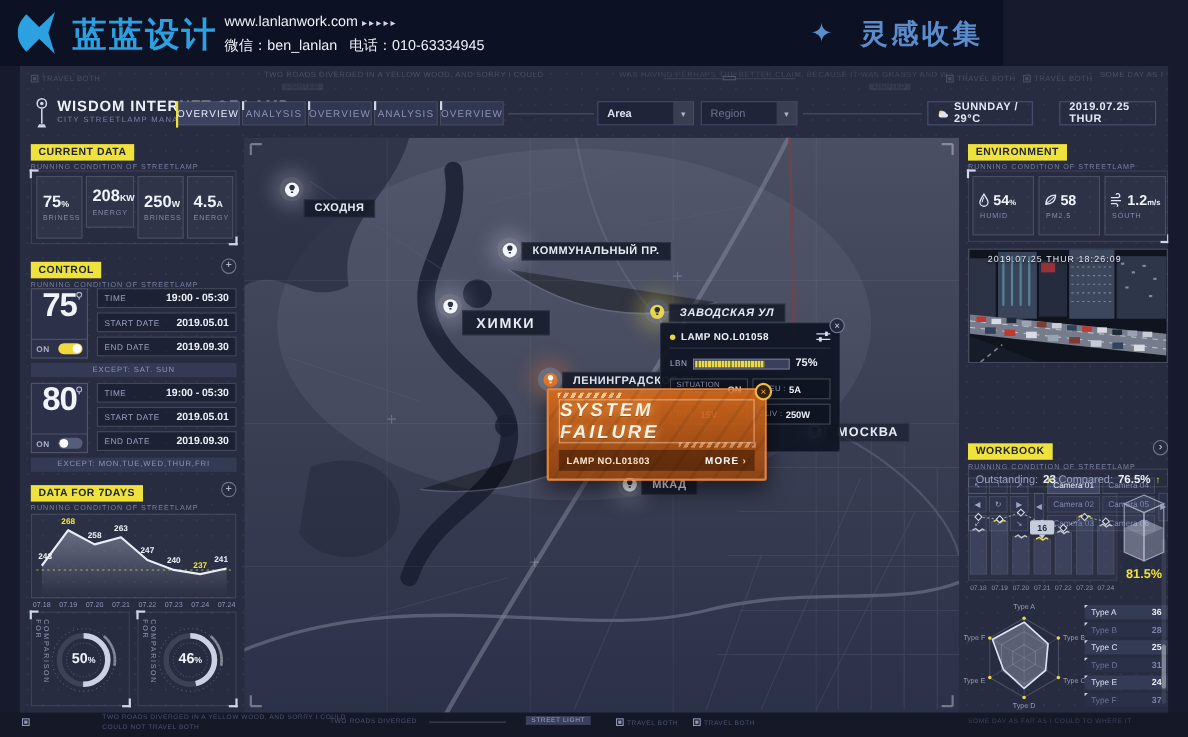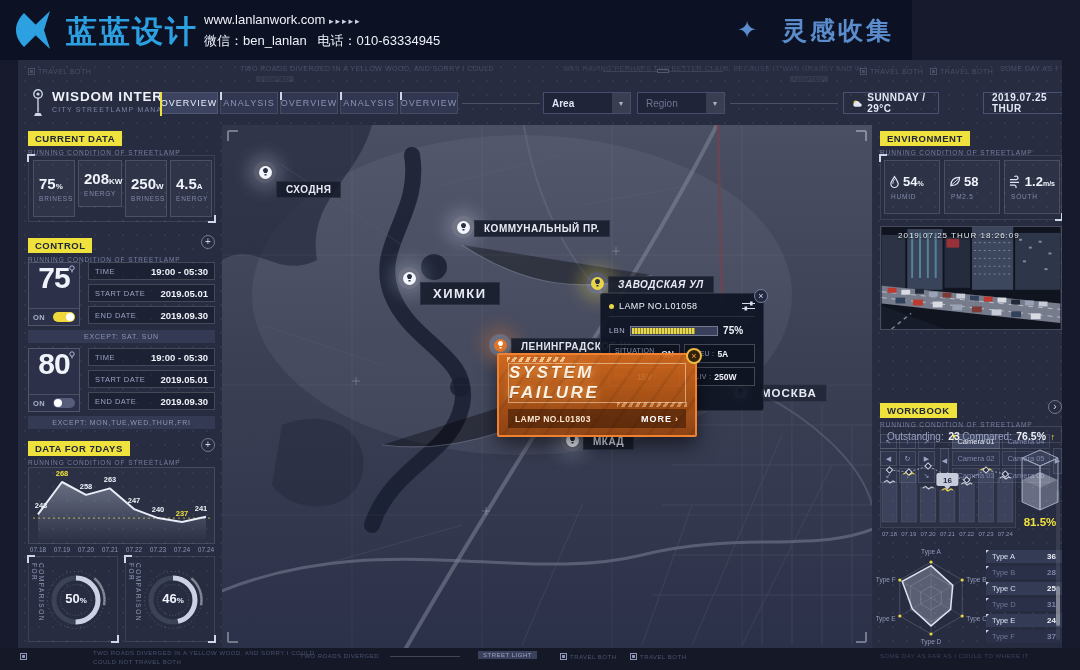--- a/index.html
+++ b/index.html
@@ -107,21 +107,21 @@
   .map-lab { position:absolute; background:rgba(22,27,42,.88); border:1px solid rgba(255,255,255,.08); color:#e7eaf4;
     font-weight:bold; font-size:10px; letter-spacing:.5px; padding:2px 9px; white-space:nowrap; cursor:pointer; }
   .map-lab.big { font-size:13px; letter-spacing:1.5px; padding:3px 12px; }
   .map-lab.mid { font-size:11.5px; letter-spacing:1px; }
 
   
   .lamp-pop { position:absolute; left:378px; top:168px; width:164px; height:118px; background:rgba(16,21,36,.94);
     border:1px solid rgba(255,255,255,.10); border-radius:3px; padding:7px 8px; }
   .lp-head { display:flex; align-items:center; gap:5px; border-bottom:1px solid rgba(255,255,255,.10); padding-bottom:5px; }
   .lp-dot { width:5px; height:5px; border-radius:50%; background:#e9d648; }
-  .lp-title { flex:1; font-size:9px; font-weight:normal; color:#eef1f8; letter-spacing:.4px; }
+  .lp-title { flex:1; font-size:9px; font-weight:bold; color:#eef1f8; letter-spacing:.4px; }
   .lp-lbn { display:flex; align-items:center; gap:5px; margin-top:8px; }
   .lp-lbn .k { font-size:7.5px; color:#aab2cc; letter-spacing:.5px; }
   .lbn-track { width:88px; height:10px; border:1px solid rgba(255,255,255,.3); background:#39405c; padding:1px; }
   .lbn-fill { height:100%; background:repeating-linear-gradient(90deg,#ead84e 0 2px,#8f8a36 2px 3px); }
   .lp-lbn .pv { font-size:10px; font-weight:bold; color:#f0f3fa; }
   .lp-cells { display:grid; grid-template-columns:1fr 1fr; gap:4px; margin-top:8px; }
   .lp-cell { height:19px; border:1px solid rgba(255,255,255,.22); background:rgba(8,12,24,.3);
     display:flex; align-items:center; padding:0 5px; gap:3px; }
   .lp-cell .k { font-size:7px; color:#8f97b6; letter-spacing:.3px; }
   .lp-cell .v { font-size:8.5px; font-weight:bold; color:#eef1f8; }
@@ -251,21 +251,21 @@
           <span class="arrbox">▾</span>
         </div>
         <div class="connector" style="left:712px;width:108px;"></div>
         <div class="chip" style="left:825px;width:96px;">
           <svg width="14" height="11" viewBox="0 0 14 11">
             <circle cx="5" cy="4.4" r="3" fill="#f2cf3c"></circle>
             <path d="M4 10 a3 3 0 0 1 .6-5.9 a3.4 3.4 0 0 1 6.4 1 a2.4 2.4 0 0 1 0 4.9 Z" fill="#dfe5f2"></path>
           </svg>
           <span>SUNNDAY / 29°C</span>
         </div>
-        <div class="chip" style="left:945px;width:88px;margin-left:20px;">
+        <div class="chip" style="left:945px;width:88px;">
           <span>2019.07.25 THUR</span>
         </div>
       </div>
 
       <aside class="col-left">
 
         <section class="p" style="top:0;">
           <span class="badge">CURRENT DATA</span>
           <div class="panel-sub">RUNNING CONDITION OF STREETLAMP</div>
           <div class="frame" style="left:0;top:27px;width:187px;height:67px;"></div>

